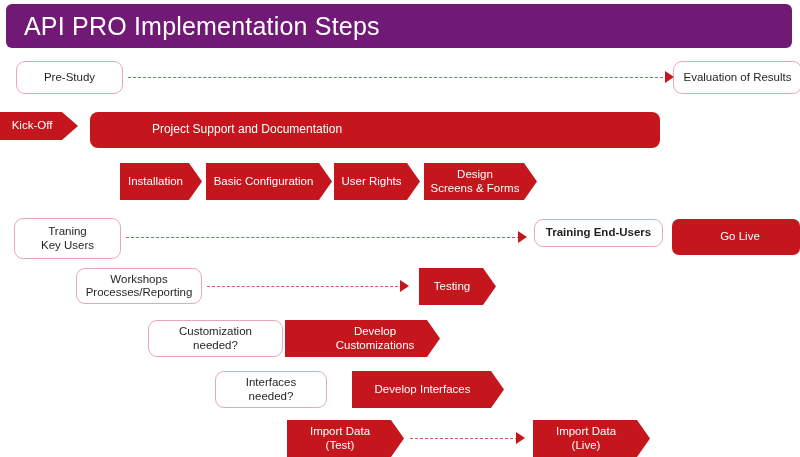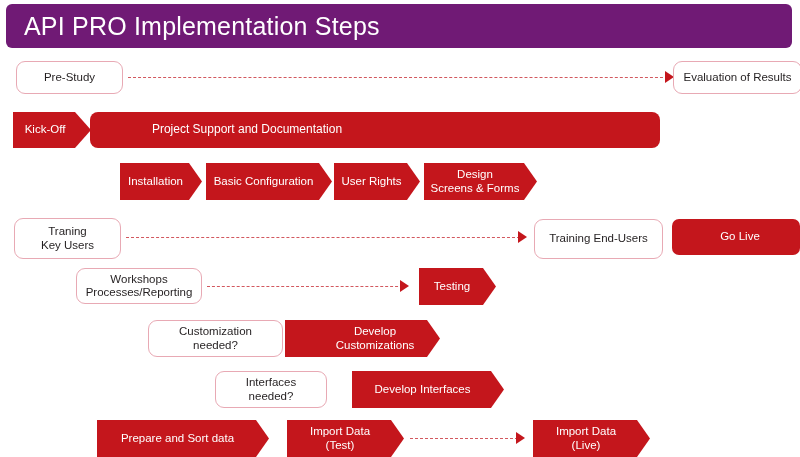--- a/index.html
+++ b/index.html
@@ -120,21 +120,21 @@
     <span>Pre-Study</span>
   </div>
 
   <div class="connector" style="left:128px; top:77px; width:540px;"></div>
   <div class="arrowhead" style="left:665px; top:71px;"></div>
 
   <div class="node box-white" style="left:673px; top:61px; width:129px; height:33px;">
     <span>Evaluation of Results</span>
   </div>
 
-  <div class="node chev" style="left:0px; top:112px; width:78px; height:36px;margin-left:13px;">
+  <div class="node chev" style="left:0px; top:112px; width:78px; height:28px;">
     <span>Kick-Off</span>
   </div>
 
   <div class="node bar-red" style="left:90px; top:112px; width:570px; height:36px;">
     <span style="position:relative; left:-128px;">Project Support and Documentation</span>
   </div>
 
   <div class="node chev chev-sm" style="left:120px; top:163px; width:82px; height:37px;">
     <span>Installation</span>
   </div>
@@ -157,21 +157,21 @@
   <div class="node box-white" style="left:14px; top:218px; width:107px; height:41px;">
     <span>
       <span>Traning</span><br>
       <span>Key Users</span>
     </span>
   </div>
 
   <div class="connector" style="left:126px; top:237px; width:394px;"></div>
   <div class="arrowhead" style="left:518px; top:231px;"></div>
 
-  <div class="node box-white" style="left:534px; top:219px; width:129px; height:40px;">
+  <div class="node box-white" style="left:534px; top:219px; width:129px; height:28px;font-weight:bold;">
     <span>Training End-Users</span>
   </div>
 
   <div class="node box-red" style="left:672px; top:219px; width:128px; height:36px;">
     <span>Go Live</span>
   </div>
 
   <div class="node box-white" style="left:76px; top:268px; width:126px; height:36px;text-align:center;">
     <span>
       <span>Workshops</span><br>
@@ -201,23 +201,20 @@
     <span>
       <span>Interfaces</span><br>
       <span>needed?</span>
     </span>
   </div>
 
   <div class="node chev chev-sm" style="left:352px; top:371px; width:152px; height:37px;">
     <span>Develop Interfaces</span>
   </div>
 
-  <div class="node chev chev-sm" style="left:97px; top:420px; width:172px; height:37px;">
-    <span>Prepare and Sort data</span>
-  </div>
 
   <div class="node chev chev-sm" style="left:287px; top:420px; width:117px; height:37px;">
     <span>
       <span>Import Data</span><br>
       <span>(Test)</span>
     </span>
   </div>
 
   <div class="connector" style="left:410px; top:438px; width:108px;"></div>
   <div class="arrowhead" style="left:516px; top:432px;"></div>

